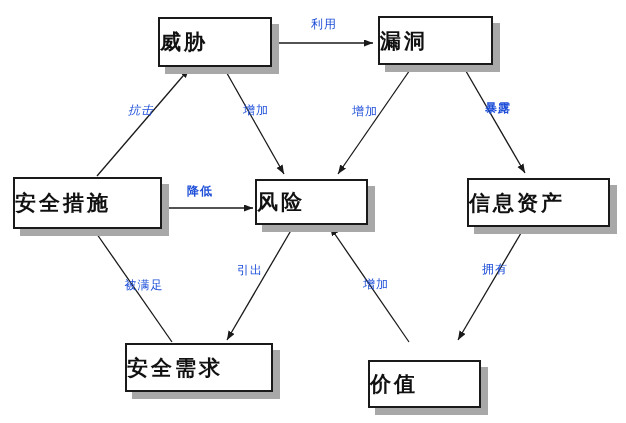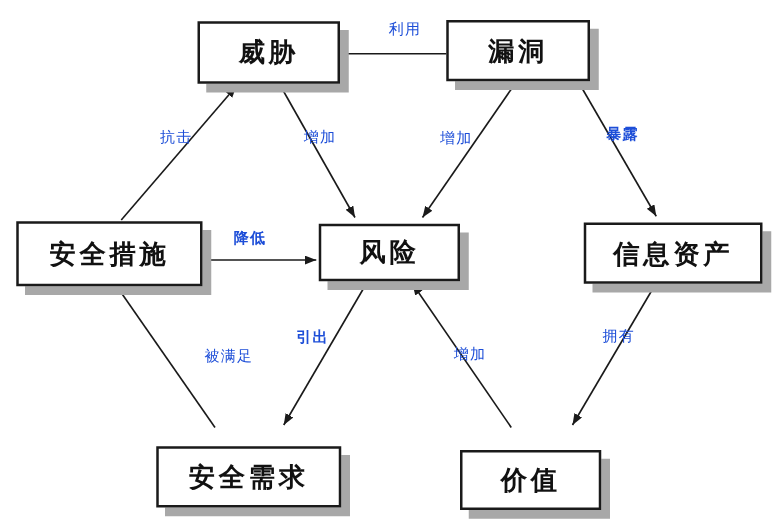--- a/index.html
+++ b/index.html
@@ -17,52 +17,51 @@
     width: 626px; height: 423px;
   }
   .node {
     position: absolute;
     box-sizing: border-box;
     background: #ffffff;
     border: 2px solid #1a1a1a;
     box-shadow: 7px 7px 0 #a8a8a8;
     display: flex;
     align-items: center;
-    justify-content: center;
     font-size: 21px;
     font-weight: bold;
     letter-spacing: 3px;
     color: #111111;
     white-space: nowrap;
   }
   .edge-label {
     position: absolute;
     transform: translate(-50%, -50%);
     font-size: 12px;
     color: #1d4ed8;
     white-space: nowrap;
     letter-spacing: 1px;
   }
   
   #n-threat        { left: 158px; top: 17px;  width: 114px; height: 50px; }
-  #n-vuln          { left: 357px; top: 16px;  width: 115px; height: 49px; }
+  #n-vuln          { left: 378px; top: 16px;  width: 115px; height: 49px; }
   #n-measures      { left: 13px;  top: 177px; width: 149px; height: 52px; }
   #n-risk          { left: 255px; top: 179px; width: 113px; height: 46px; }
   #n-assets        { left: 467px; top: 178px; width: 143px; height: 49px; }
-  #n-requirements  { left: 125px; top: 343px; width: 148px; height: 49px; margin-top: 14px; }
+  #n-requirements  { left: 125px; top: 343px; width: 148px; height: 49px; }
   #n-value         { left: 368px; top: 344px; width: 113px; height: 48px; margin-top: 16px; }
   
   #l-exploit   { left: 324px; top: 24px;  }
-  #l-resist    { left: 141px; top: 110px; }
+  #l-resist    { left: 141px; top: 110px; font-style: italic; }
   #l-increase1 { left: 256px; top: 110px; }
   #l-increase2 { left: 365px; top: 111px; }
   #l-expose    { left: 498px; top: 108px; font-weight: bold; }
   #l-reduce    { left: 200px; top: 191px; font-weight: bold; }
-  #l-satisfied { left: 144px; top: 285px; margin-left: 39px; }
-  #l-leadsto   { left: 250px; top: 270px; font-weight: bold; }
+  #l-satisfied { left: 144px; top: 285px; }
+  #l-leadsto   { left: 250px; top: 270px; }
   #l-increase3 { left: 376px; top: 284px; }
   #l-own       { left: 495px; top: 269px; }
 </style>
 </head>
 <body>
 
 <div id="canvas">
 
   <svg id="edges-layer" viewBox="0 0 626 423" xmlns="http://www.w3.org/2000/svg">
     <defs>

